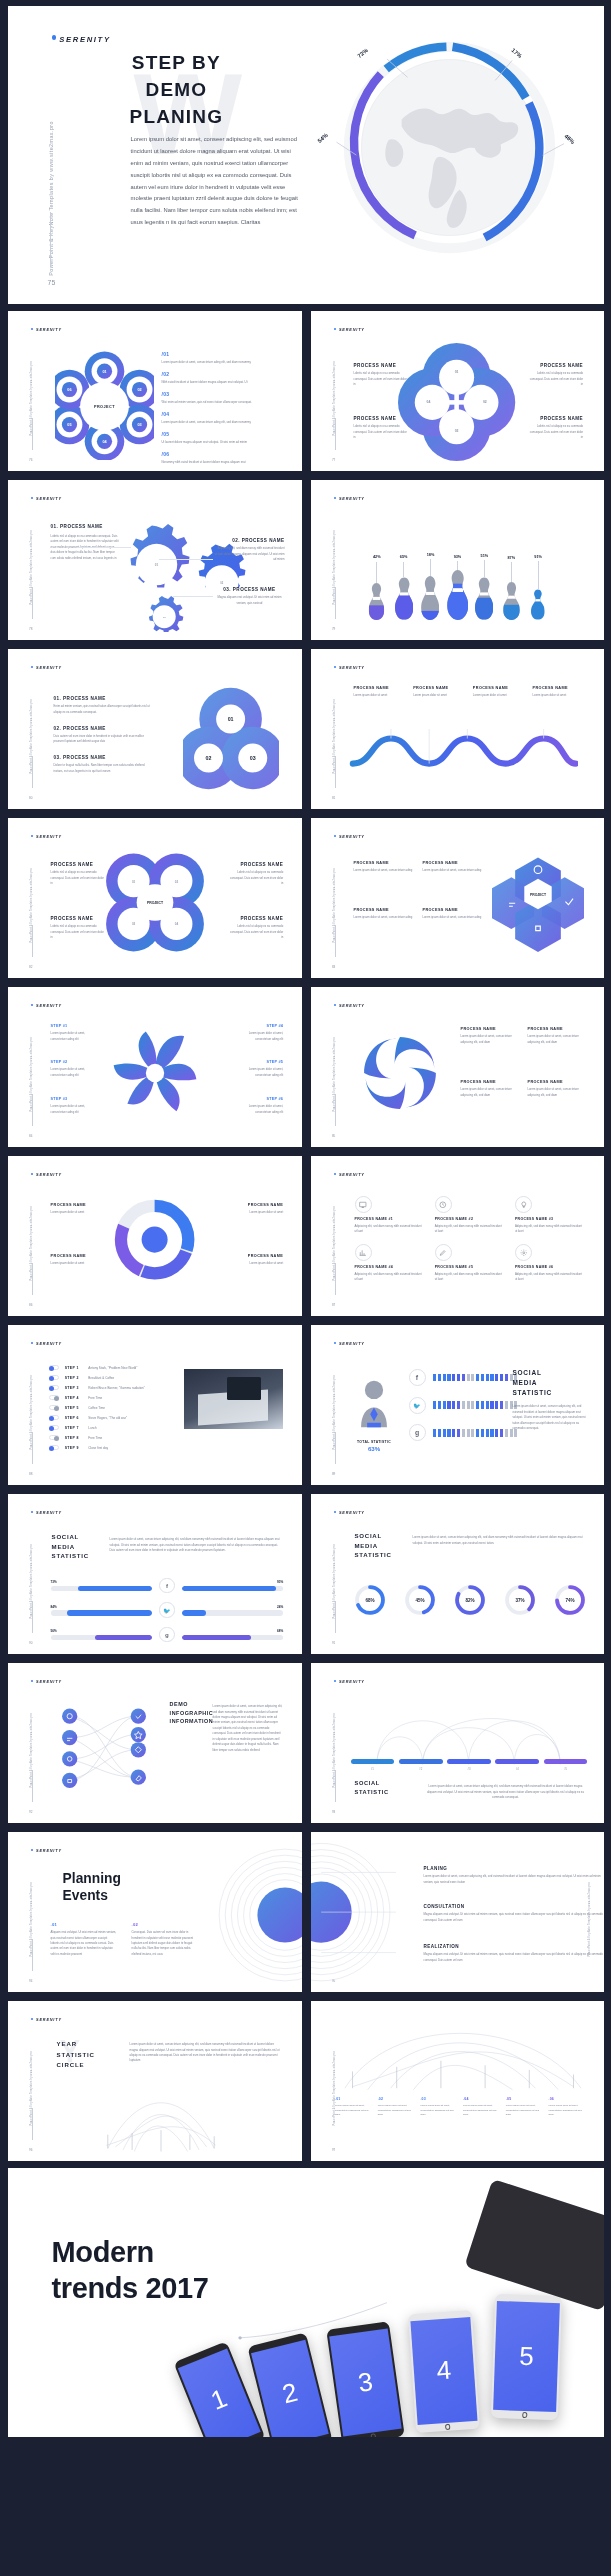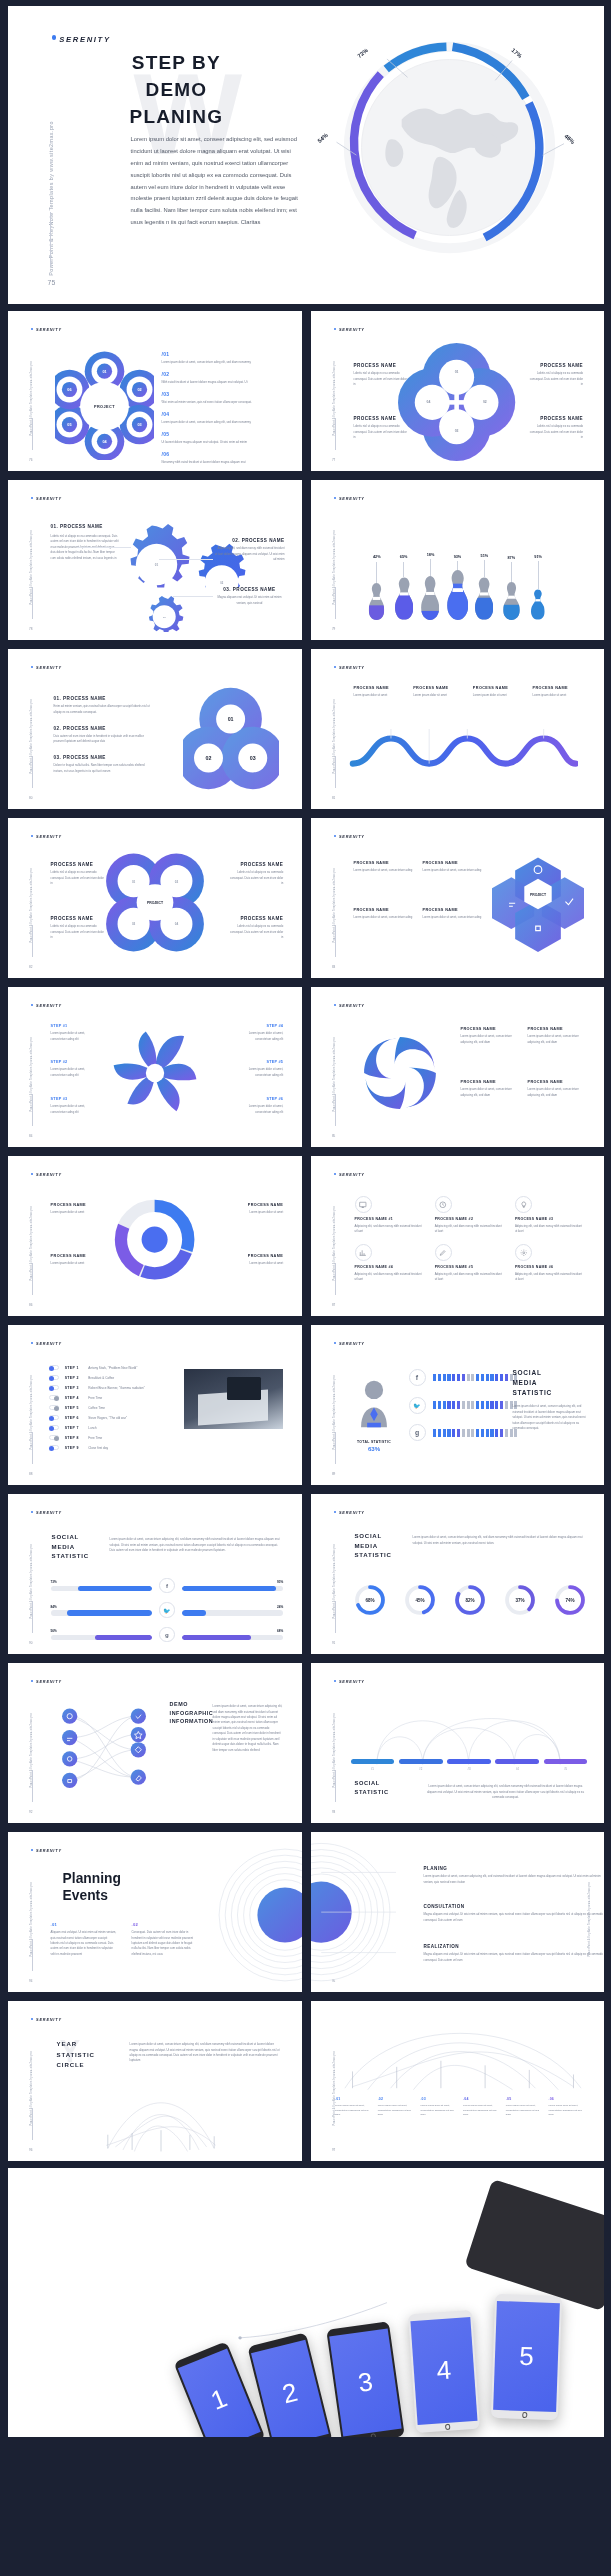--- a/index.html
+++ b/index.html
@@ -1463,20 +1463,24 @@
         <div>
             <div class="num" style="font-size:3.5px;color:#7b5ce6">.06</div>
             <p class="tx" style="font-size:2.4px">Lorem ipsum dolor sit amet, consectetuer adipiscing elit sed diam</p>
           </div>
       </div>
     </section>
 
   </div>
 
   <section class="final">
+    <h1>
+      <span>Modern</span><br>
+      <span>trends 2017</span>
+    </h1>
 
     <svg style="position:absolute;left:229px;top:130px" width="153" height="46" viewBox="0 0 200 60">
       <path d="M4 52 C 70 48 140 28 196 6" fill="none" stroke="#c9cedb" stroke-width="1"></path>
       <circle cx="4" cy="52" r="2.2" fill="#b5bccb"></circle>
     </svg>
 
     <div class="phone" style="left:183px;top:180px;width:57px;height:105px;transform:rotate(-22deg)">
       <div class="scr">1</div>
       </div>
     <div class="phone" style="left:252px;top:170px;width:60px;height:112px;transform:rotate(-14deg)">

